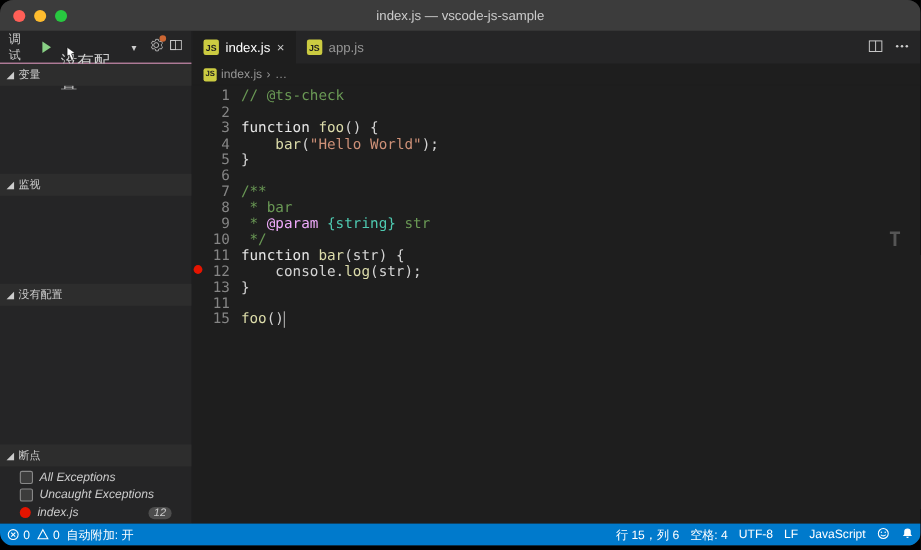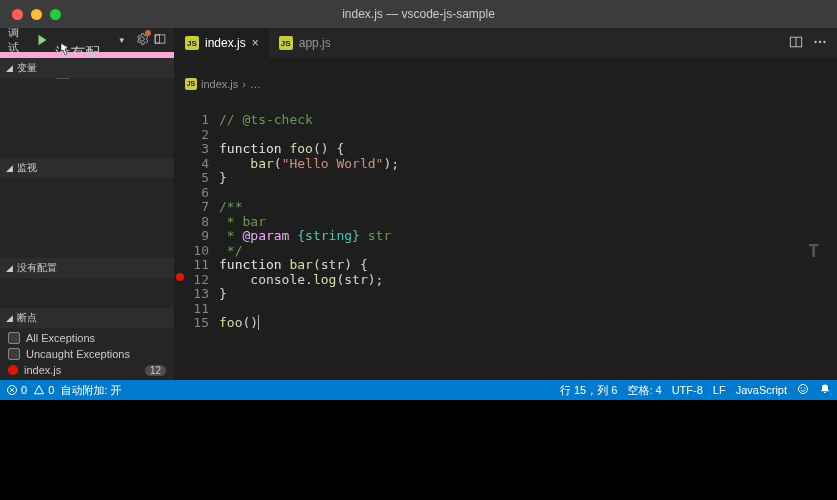--- a/index.html
+++ b/index.html
@@ -1,47 +1,47 @@
 <!DOCTYPE html>
 <html><head>
 <meta charset="utf-8">
 <style>
 * { margin: 0; padding: 0; box-sizing: border-box; }
 body { font-family: -apple-system, "Helvetica Neue", Arial, sans-serif; background: #000; width: 837px; height: 500px; overflow: hidden; font-size: 12px; color: #ccc; }
-.window { width: 837px; height: 400px; background: #1e1e1e; border-radius: 0; display: flex; flex-direction: column; overflow: hidden; }
+.window { width: 837px; height: 496px; background: #1e1e1e; border-radius: 12px; display: flex; flex-direction: column; overflow: hidden; }
 .titlebar { height: 28px; background: #3c3c3c; display: flex; align-items: center; position: relative; }
 .traffic { display: flex; gap: 8px; padding-left: 12px; }
 .traffic span { width: 11px; height: 11px; border-radius: 50%; }
 .tl-close { background: #ff5f57; }
 .tl-min { background: #febc2e; }
 .tl-max { background: #28c840; }
 .title { position: absolute; left: 0; right: 0; text-align: center; color: #ccc; font-size: 12px; pointer-events: none; }
 .body { flex: 1; display: flex; overflow: hidden; }
 .sidebar { width: 175px; background: #252526; display: flex; flex-direction: column; border-right: 1px solid #1e1e1e; }
-.debug-toolbar { height: 30px; display: flex; align-items: center; padding: 0 8px; gap: 6px; border-bottom: 6px solid #f9a8d4; }
+.debug-toolbar { height: 30px; display: flex; align-items: center; padding: 0 8px; gap: 6px; border-bottom: 1px solid #f9a8d4; }
 .debug-label { font-size: 11px; color: #ccc; }
 .play-icon { color: #89d185; display: flex; align-items: center; }
 .config-text { font-size: 15px; color: #ccc; margin-top: 46px; }
 .chevron-down { color: #ccc; font-size: 9px; }
 .gear-icon { color: #ccc; position: relative; }
 .gear-badge { position: absolute; top: -3px; right: -3px; width: 6px; height: 6px; border-radius: 50%; background: #cc6633; }
 .console-icon { color: #ccc; }
 .cursor-hand { position: absolute; top: 42px; left: 56px; font-size: 14px; pointer-events: none; z-index: 100; color:#fff;}
 .panel-header { height: 20px; background: #2d2d2d; display: flex; align-items: center; padding: 0 6px; gap: 4px; font-size: 10px; color: #ccc; text-transform: none; }
 .twisty { font-size: 9px; }
 .panel-body { flex: 0 0 auto; }
 .vars-body { height: 80px; }
 .watch-body { height: 80px; }
 .callstack-body { flex: 1; }
-.bp-body { padding: 2px 0; }
+.bp-body { padding: 2px 10px; font-style: italic; }
 .bp-row { display: flex; align-items: center; height: 16px; padding: 0 8px; gap: 6px; font-size: 11px; color: #ccc; }
 .checkbox { width: 12px; height: 12px; border: 1px solid #888; background: #3c3c3c; border-radius: 2px; }
 .bp-dot { width: 10px; height: 10px; border-radius: 50%; background: #e51400; flex-shrink: 0; }
 .bp-count { margin-left: auto; background: #4d4d4d; color: #ccc; padding: 0 5px; border-radius: 7px; font-size: 10px; }
-.main { flex: 1; display: flex; flex-direction: column; background: #1e1e1e; gap: 16px; }
+.main { flex: 1; display: flex; flex-direction: column; background: #1e1e1e; }
 .tabs { height: 30px; background: #252526; display: flex; align-items: center; }
 .tab { height: 30px; display: flex; align-items: center; padding: 0 10px; gap: 6px; color: #969696; font-size: 12px; }
 .tab.active { background: #1e1e1e; color: #fff; }
 .js-icon { width: 14px; height: 14px; background: #cbcb41; color: #1e1e1e; font-size: 8px; font-weight: bold; display: flex; align-items: center; justify-content: center; border-radius: 2px; }
 .close-x { color: #ccc; font-size: 12px; }
 .tab-actions { margin-left: auto; display: flex; gap: 10px; padding-right: 10px; color: #ccc; }
 .breadcrumb { height: 20px; background: #1e1e1e; display: flex; align-items: center; padding: 0 10px; gap: 4px; font-size: 11px; color: #969696; border-bottom: 1px solid #1e1e1e; }
 .editor { flex: 1; display: flex; font-family: Menlo, Consolas, monospace; font-size: 13px; line-height: 14.5px; position: relative; }
 .gutter-bp { width: 10px; padding-top: 3px; }
 .bp-marker { width: 8px; height: 8px; border-radius: 50%; background: #e51400; margin-left: 1px; }

